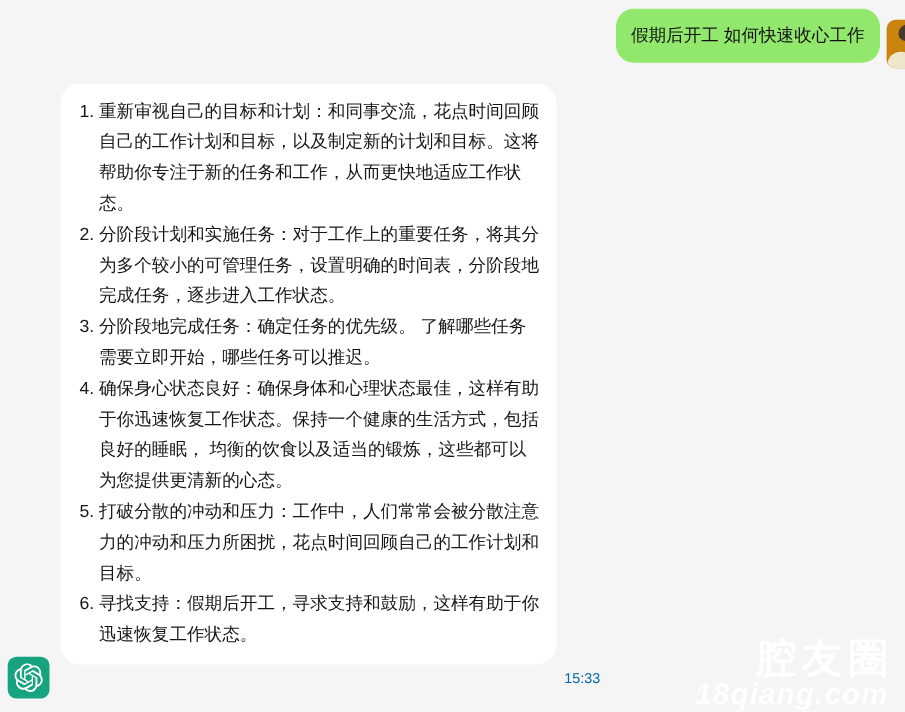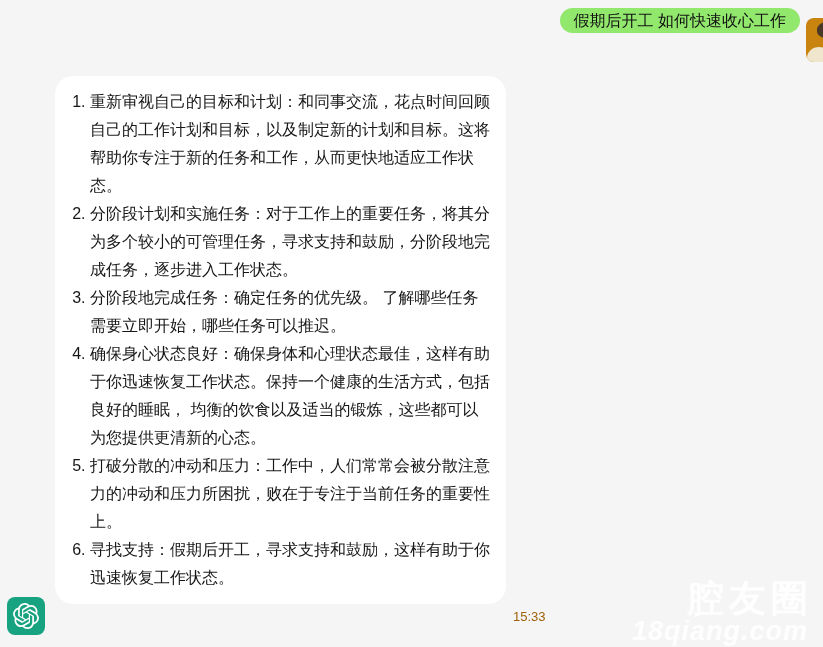--- a/index.html
+++ b/index.html
@@ -15,21 +15,21 @@
   
   .user-bubble {
     position: absolute;
     top: 8px;
     right: 23px;
     max-width: 420px;
     background: #92e86d;
     color: #121212;
     font-size: 16px;
     line-height: 25px;
-    padding: 0 14px;
+    padding: 12px 14px;
     border-radius: 16px;
     box-sizing: border-box;
   }
 
   
   .user-avatar {
     position: absolute;
     left: 806px;
     top: 18px;
     width: 44px;
@@ -88,21 +88,21 @@
     align-items: center;
     justify-content: center;
   }
   .bot-avatar svg { width: 26px; height: 26px; fill: #ffffff; }
 
   .timestamp {
     position: absolute;
     left: 513px;
     top: 609px;
     font-size: 13px;
-    color: #a16207;
+    color: #0369a1;
   }
 
   
   .watermark {
     position: absolute;
     right: 15px;
     bottom: 3px;
     text-align: right;
     color: #ffffff;
     opacity: 0.93;
@@ -132,24 +132,24 @@
   </div>
 
   <div class="user-avatar">
     <span class="hair"></span>
     <span class="face"></span>
   </div>
 
   <div class="assistant-bubble">
     <ol>
         <li>重新审视自己的目标和计划：和同事交流，花点时间回顾自己的工作计划和目标，以及制定新的计划和目标。这将帮助你专注于新的任务和工作，从而更快地适应工作状态。</li>
-        <li>分阶段计划和实施任务：对于工作上的重要任务，将其分为多个较小的可管理任务，寻求支持和鼓励，分阶段地完成任务，逐步进入工作状态。</li>
+        <li>分阶段计划和实施任务：对于工作上的重要任务，将其分为多个较小的可管理任务，设置明确的时间表，分阶段地完成任务，逐步进入工作状态。</li>
         <li>分阶段地完成任务：确定任务的优先级。 了解哪些任务需要立即开始，哪些任务可以推迟。</li>
         <li>确保身心状态良好：确保身体和心理状态最佳，这样有助于你迅速恢复工作状态。保持一个健康的生活方式，包括良好的睡眠， 均衡的饮食以及适当的锻炼，这些都可以为您提供更清新的心态。</li>
-        <li>打破分散的冲动和压力：工作中，人们常常会被分散注意力的冲动和压力所困扰，败在于专注于当前任务的重要性上。</li>
+        <li>打破分散的冲动和压力：工作中，人们常常会被分散注意力的冲动和压力所困扰，花点时间回顾自己的工作计划和目标。</li>
         <li>寻找支持：假期后开工，寻求支持和鼓励，这样有助于你迅速恢复工作状态。</li>
       </ol>
   </div>
 
   <div class="bot-avatar">
     <svg viewBox="0 0 24 24" xmlns="http://www.w3.org/2000/svg">
       <path d="M22.2819 9.8211a5.9847 5.9847 0 0 0-.5157-4.9108 6.0462 6.0462 0 0 0-6.5098-2.9A6.0651 6.0651 0 0 0 4.9807 4.1818a5.9847 5.9847 0 0 0-3.9977 2.9 6.0462 6.0462 0 0 0 .7427 7.0966 5.98 5.98 0 0 0 .511 4.9107 6.051 6.051 0 0 0 6.5146 2.9001A5.9847 5.9847 0 0 0 13.2599 24a6.0557 6.0557 0 0 0 5.7718-4.2058 5.9894 5.9894 0 0 0 3.9977-2.9001 6.0557 6.0557 0 0 0-.7475-7.073zM13.2599 22.4301a4.4755 4.4755 0 0 1-2.8764-1.04l.1419-.0804 4.7783-2.7582a.7948.7948 0 0 0 .3927-.6813v-6.7369l2.02 1.1686a.071.071 0 0 1 .038.0567v5.5826a4.504 4.504 0 0 1-4.4945 4.4944zm-9.6607-4.1254a4.4708 4.4708 0 0 1-.5346-3.0137l.142.0852 4.783 2.7582a.7712.7712 0 0 0 .7806 0l5.8428-3.3685v2.3324a.0804.0804 0 0 1-.0332.0615L9.74 19.9502a4.4992 4.4992 0 0 1-6.1408-1.6455zM2.3408 7.8956a4.485 4.485 0 0 1 2.3655-1.9728V11.6a.7664.7664 0 0 0 .3879.6765l5.8144 3.3543-2.0201 1.1685a.0757.0757 0 0 1-.071 0l-4.8303-2.7865A4.504 4.504 0 0 1 2.3408 7.8956zm16.5963 3.8558L13.1038 8.364 15.1192 7.2a.0757.0757 0 0 1 .071 0l4.8303 2.7913a4.4944 4.4944 0 0 1-.6765 8.1042v-5.6772a.79.79 0 0 0-.407-.667zm2.0107-3.0231l-.142-.0852-4.7735-2.7818a.7759.7759 0 0 0-.7854 0L9.409 9.2297V6.8974a.0662.0662 0 0 1 .0284-.0615l4.8303-2.7866a4.4992 4.4992 0 0 1 6.6802 4.66zM8.3065 12.863l-2.02-1.1638a.0804.0804 0 0 1-.038-.0567V6.0742a4.4992 4.4992 0 0 1 7.3757-3.4537l-.142.0805L8.704 5.459a.7948.7948 0 0 0-.3927.6813zm1.0976-2.3654l2.602-1.4998 2.6069 1.4998v2.9994l-2.5974 1.4997-2.6067-1.4997z"></path>
     </svg>
   </div>
 

